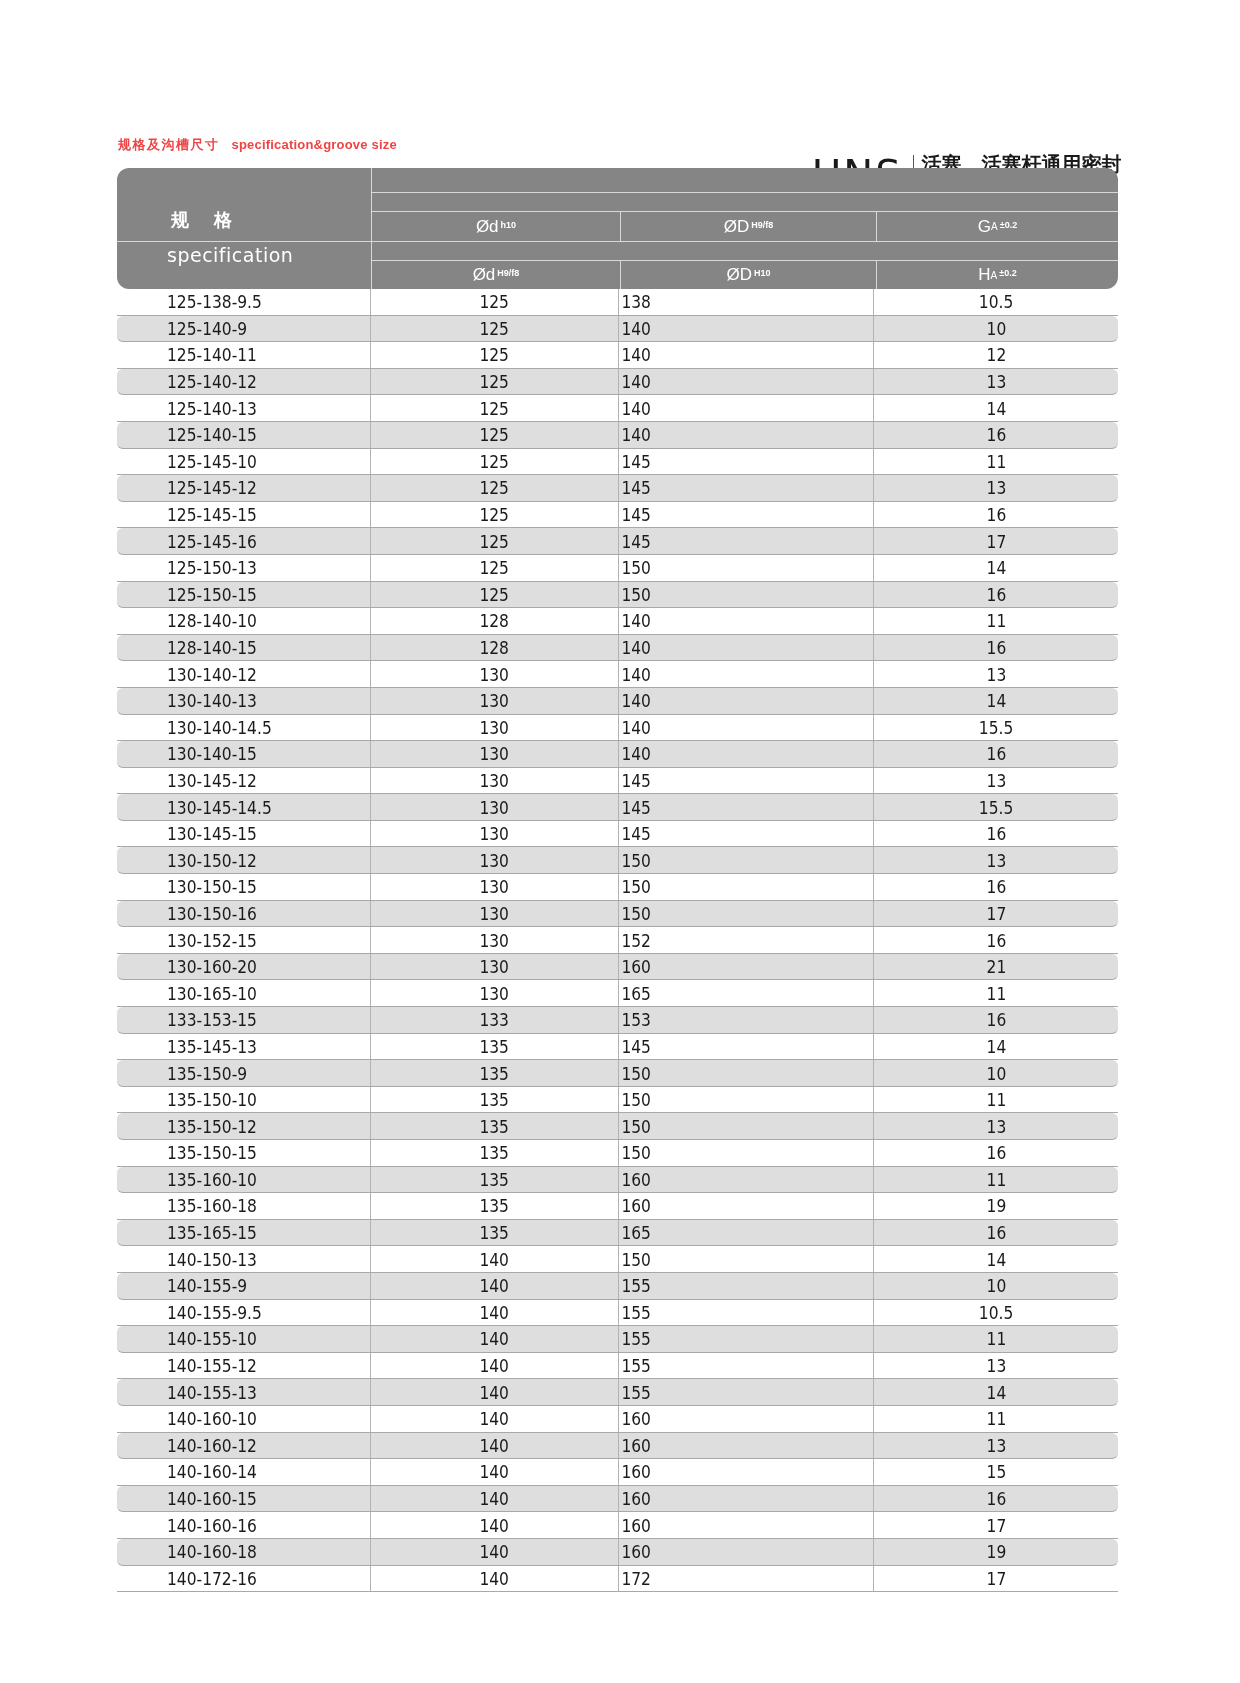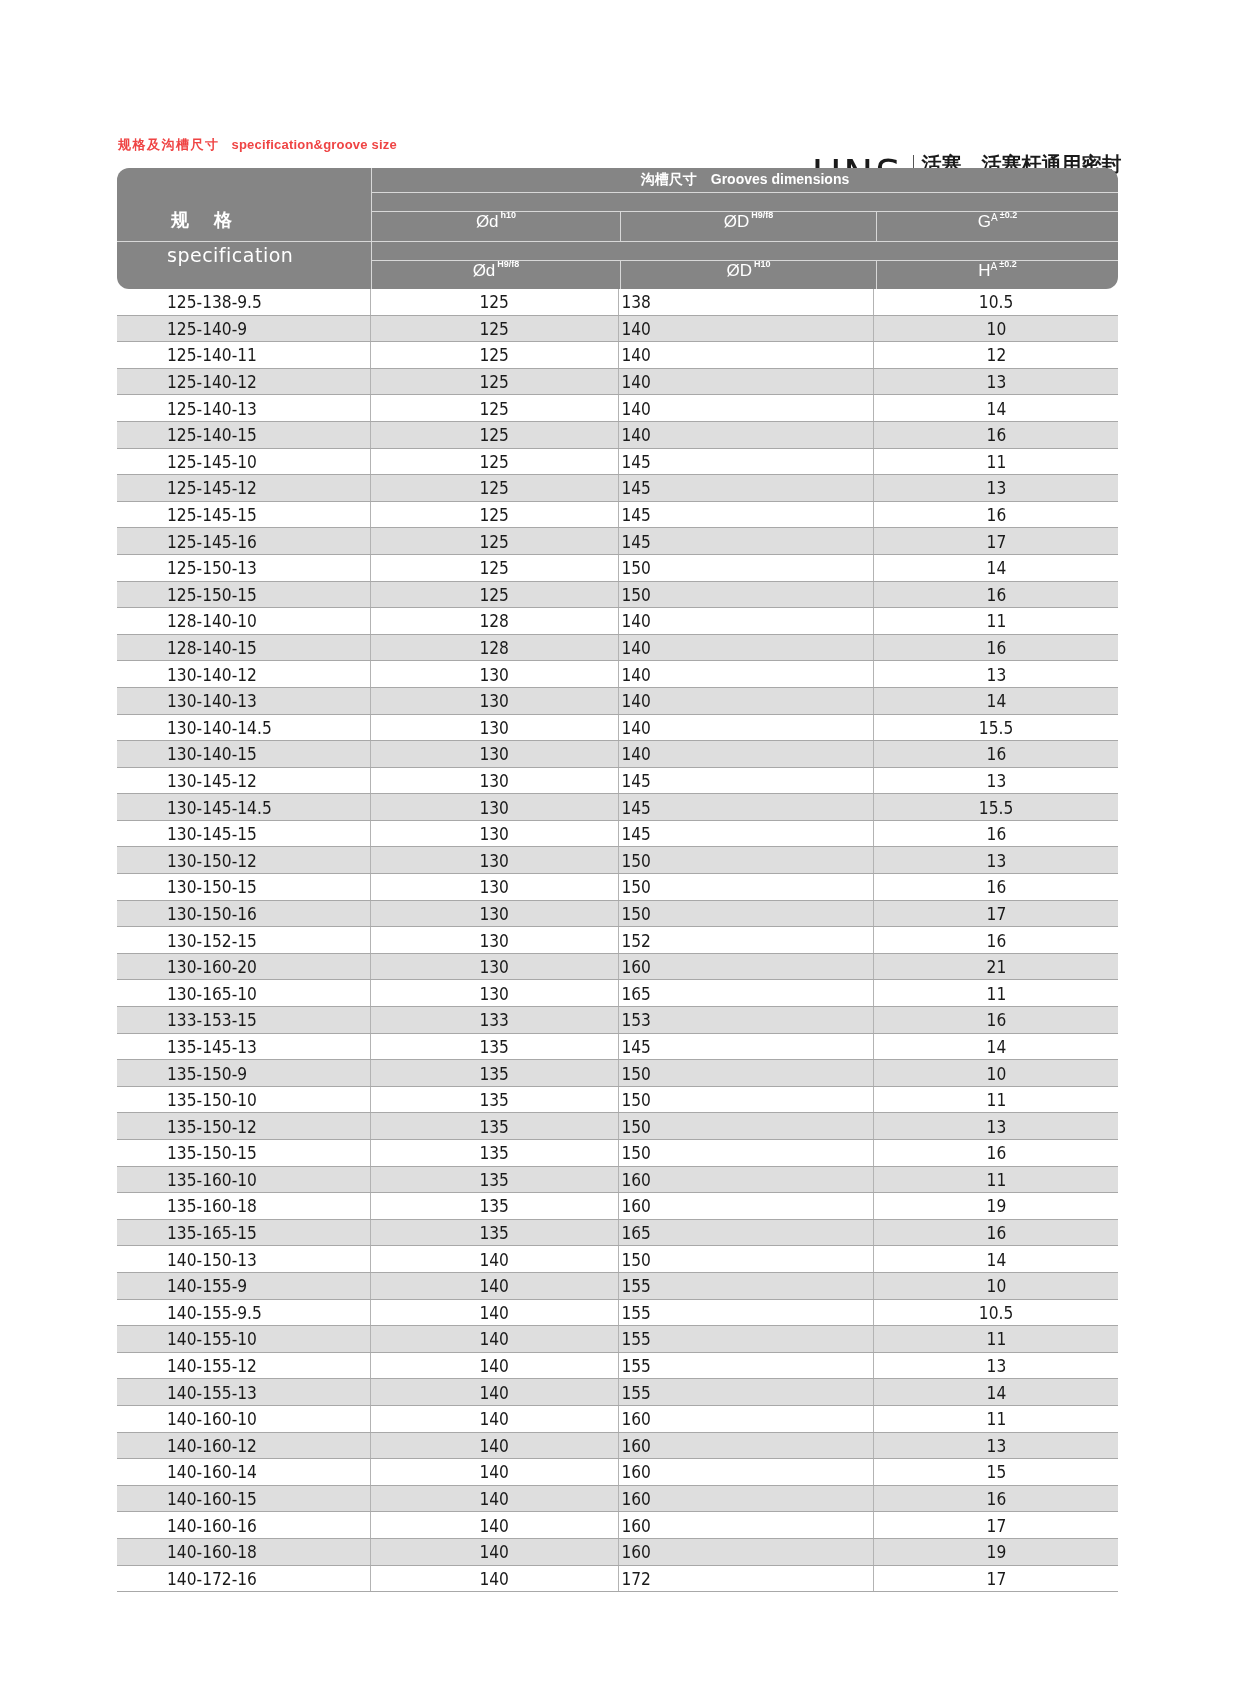--- a/index.html
+++ b/index.html
@@ -18,28 +18,28 @@
   .spec-table { position: absolute; left: 117px; top: 168px; width: 1001px; }
 
   .thead { position: relative; height: 121px; background: #858585; border-radius: 12px; color: #fff; overflow: hidden; }
   .thead .spec-col { position: absolute; left: 0; top: 0; width: 254px; height: 121px; border-right: 1px solid #d8d8d8; }
   .thead .spec-cn { position: absolute; left: 54px; top: 40px; font-size: 18px; font-weight: bold; letter-spacing: 10px; }
   .thead .spec-split { position: absolute; left: 0; top: 73px; width: 254px; height: 1px; background: #d8d8d8; }
   .thead .spec-en { position: absolute; left: 50px; top: 76px; font-size: 19px; font-family: "DejaVu Sans", sans-serif; letter-spacing: 0.5px; }
 
   .hrow { position: absolute; left: 255px; right: 0; display: flex; align-items: center; justify-content: center; font-size: 14px; font-weight: bold; }
   .hline { position: absolute; left: 255px; right: 0; height: 1px; background: #d8d8d8; }
-  .hcell { position: absolute; display: flex; align-items: flex-start; justify-content: center; font-size: 17px; }
+  .hcell { position: absolute; display: flex; align-items: center; justify-content: center; font-size: 17px; }
   .vsep { position: absolute; width: 1px; background: #d8d8d8; }
   sup { font-size: 9px; font-weight: bold; vertical-align: top; position: relative; top: -2px; margin-left: 2px; }
   .sub { font-size: 10px; }
 
   .tbody { width: 1001px; }
   .trow { display: flex; height: 26.6px; border-bottom: 1.5px solid #a8a8a8; box-sizing: border-box; font-size: 18px; font-weight: normal; color: #1a1a1a; font-family: "DejaVu Sans", sans-serif; }
-  .trow.alt { background: #dedede; }
+  .trow.alt { background: #dedede; border-radius: 6px; }
   .tc { display: flex; align-items: center; box-sizing: border-box; border-right: 1px solid #b3b3b3; transform: scaleX(0.86); }
   .tc.c0 { width: 254px; padding-left: 50px; transform-origin: left center; transform: none; }
   .tc.c0 span { display: inline-block; transform: scaleX(0.86); transform-origin: left center; }
   .tc.c1 { width: 248px; justify-content: center; transform: none; }
   .tc.c2 { width: 255px; transform: none; }
   .tc.c3 { width: 244px; justify-content: center; border-right: none; transform: none; }
   .tc.c1 span, .tc.c2 span, .tc.c3 span { display: inline-block; transform: scaleX(0.86); }
 </style>
 </head>
 <body>
@@ -57,21 +57,20 @@
 </div>
 
 <div class="spec-table">
   <div class="thead">
     <div class="spec-col">
       <div class="spec-cn">规 格</div>
       <div class="spec-split"></div>
       <div class="spec-en">specification</div>
     </div>
 
-    <div class="hrow" style="top:0;height:24px;">沟槽尺寸　Grooves dimensions</div>
     <div class="hline" style="top:24px;"></div>
     <div class="hline" style="top:43px;"></div>
 
     <div class="hcell" style="left:255px;width:248px;top:44px;height:29px;">
       <span>Ød</span>
         <sup>h10</sup>
     </div>
     <div class="hcell" style="left:504px;width:255px;top:44px;height:29px;">
       <span>ØD</span>
         <sup>H9/f8</sup>

